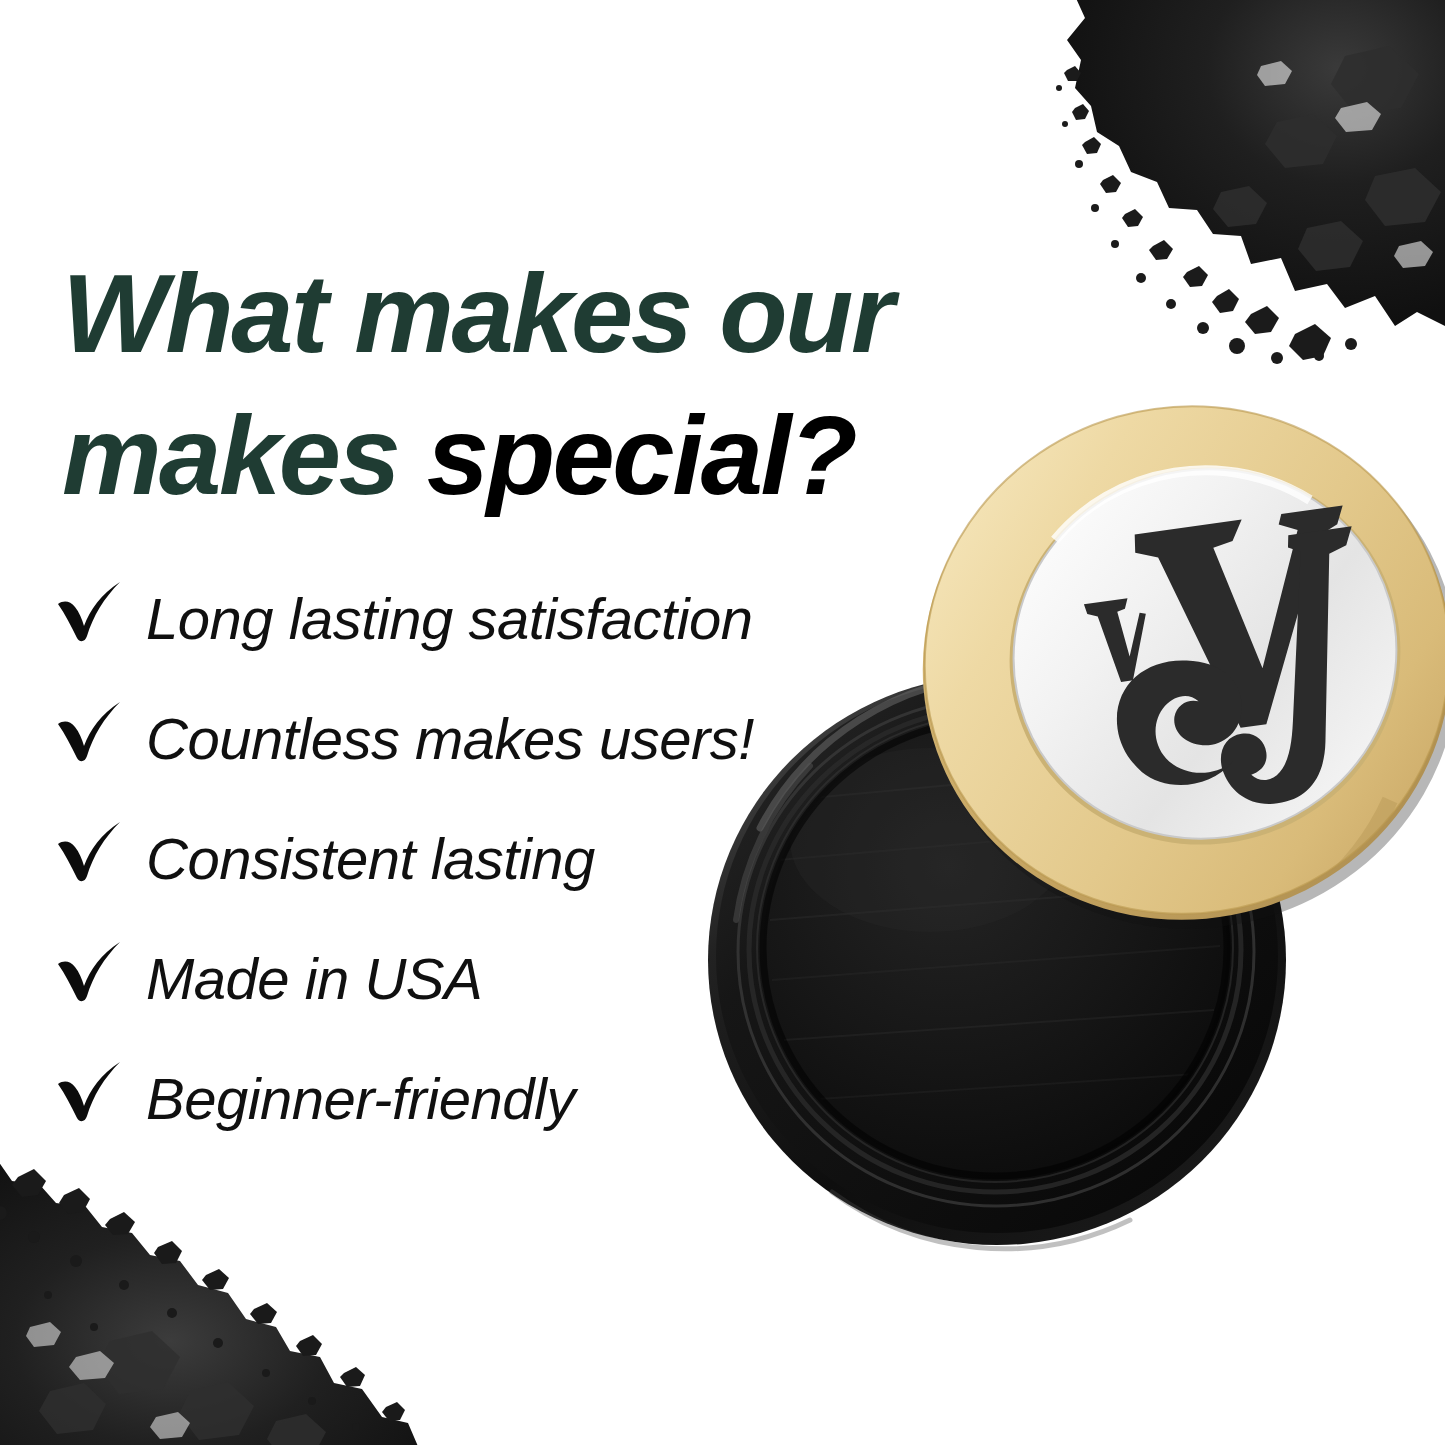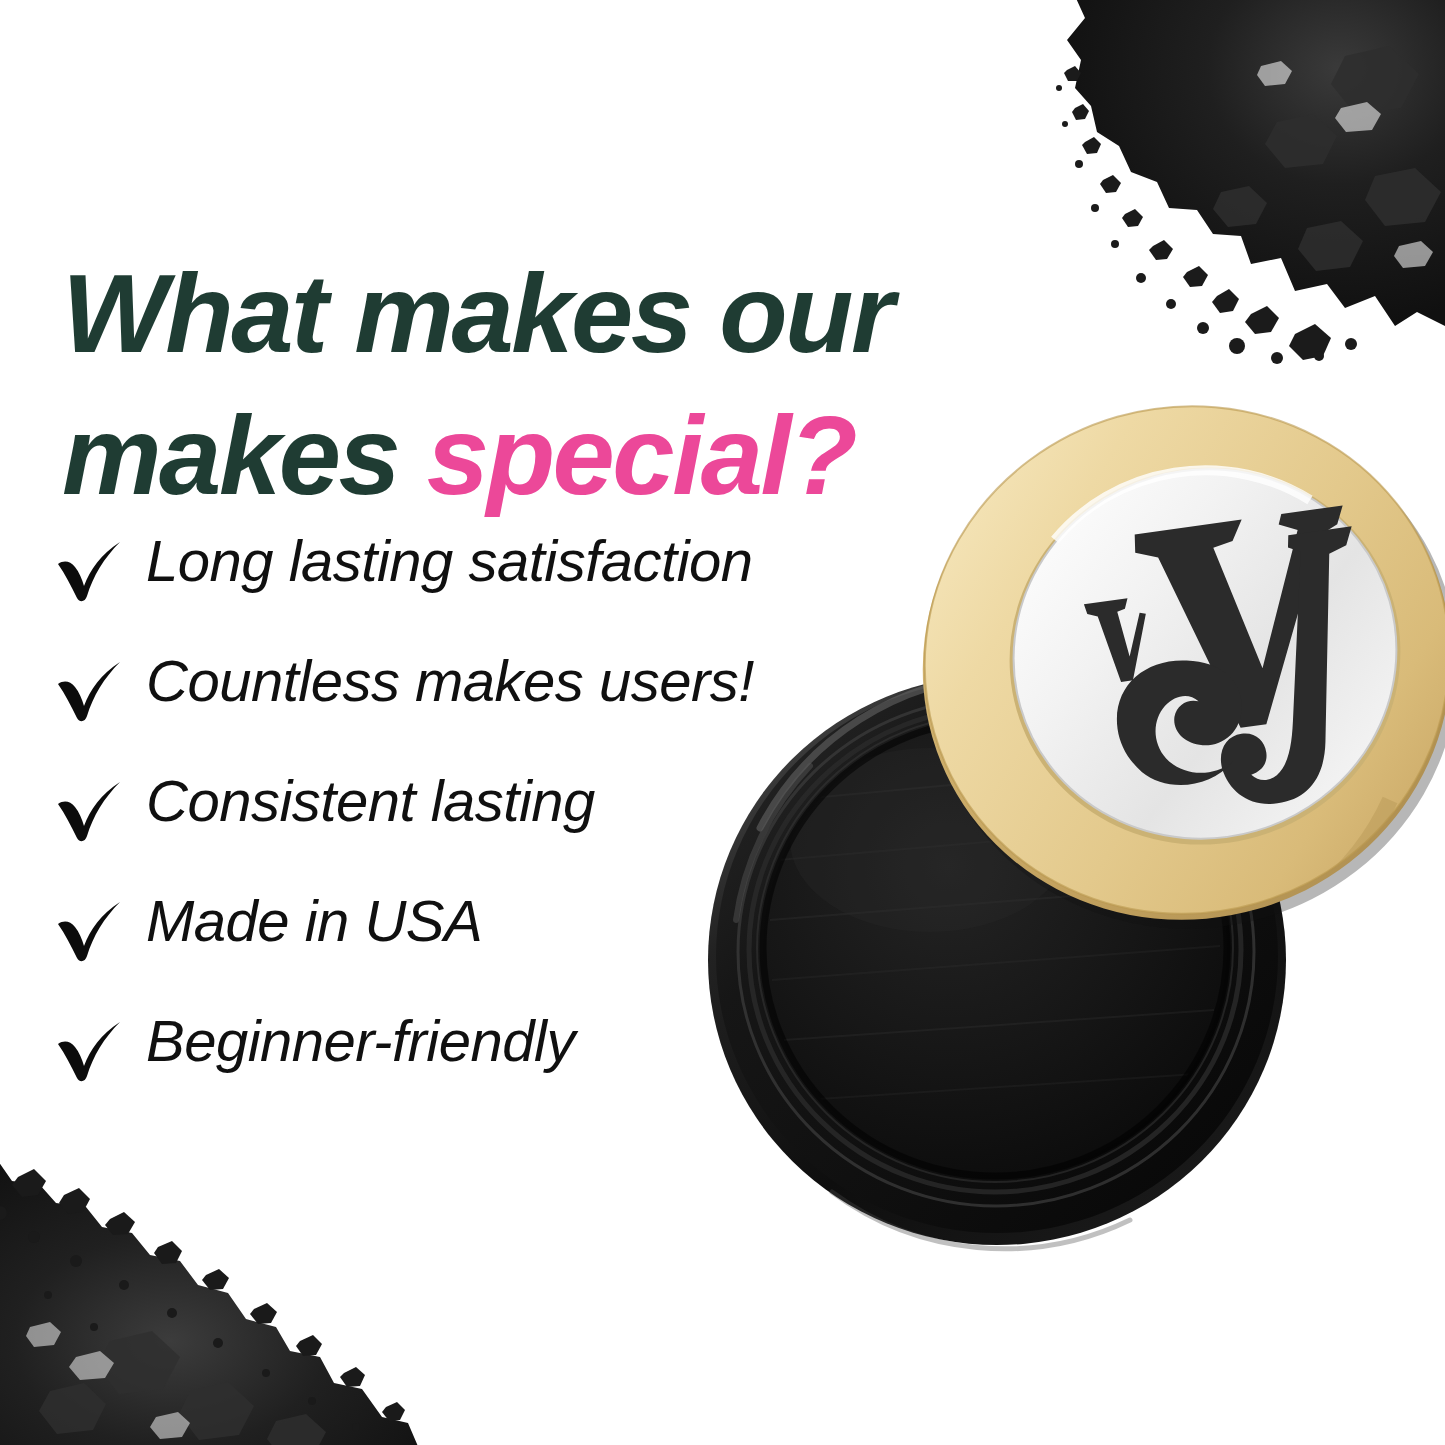--- a/index.html
+++ b/index.html
@@ -27,34 +27,34 @@
     left: 62px;
     top: 168px;
     width: 980px;
     font-size: 112px;
     line-height: 142px;
     font-weight: 700;
     letter-spacing: -2.5px;
     color: #1f3c33;
     font-family: "Liberation Sans", sans-serif;
   }
-  .headline .hl-accent { color: #ec4899; text-align: center; }
+  .headline .hl-accent { color: #000000; text-align: center; }
 
   
   .bullets {
     position: absolute;
     left: 54px;
     top: 530px;
     width: 900px;
   }
   .bullet-row {
     position: relative;
     height: 120px;
     display: flex;
-    align-items: flex-start;
+    align-items: flex-end;
   }
   .check-wrap {
     width: 92px;
     flex: 0 0 92px;
     display: flex;
     justify-content: flex-start;
     align-items: flex-start;
     padding-top: 6px;
   }
   .check-svg { display: block; }

